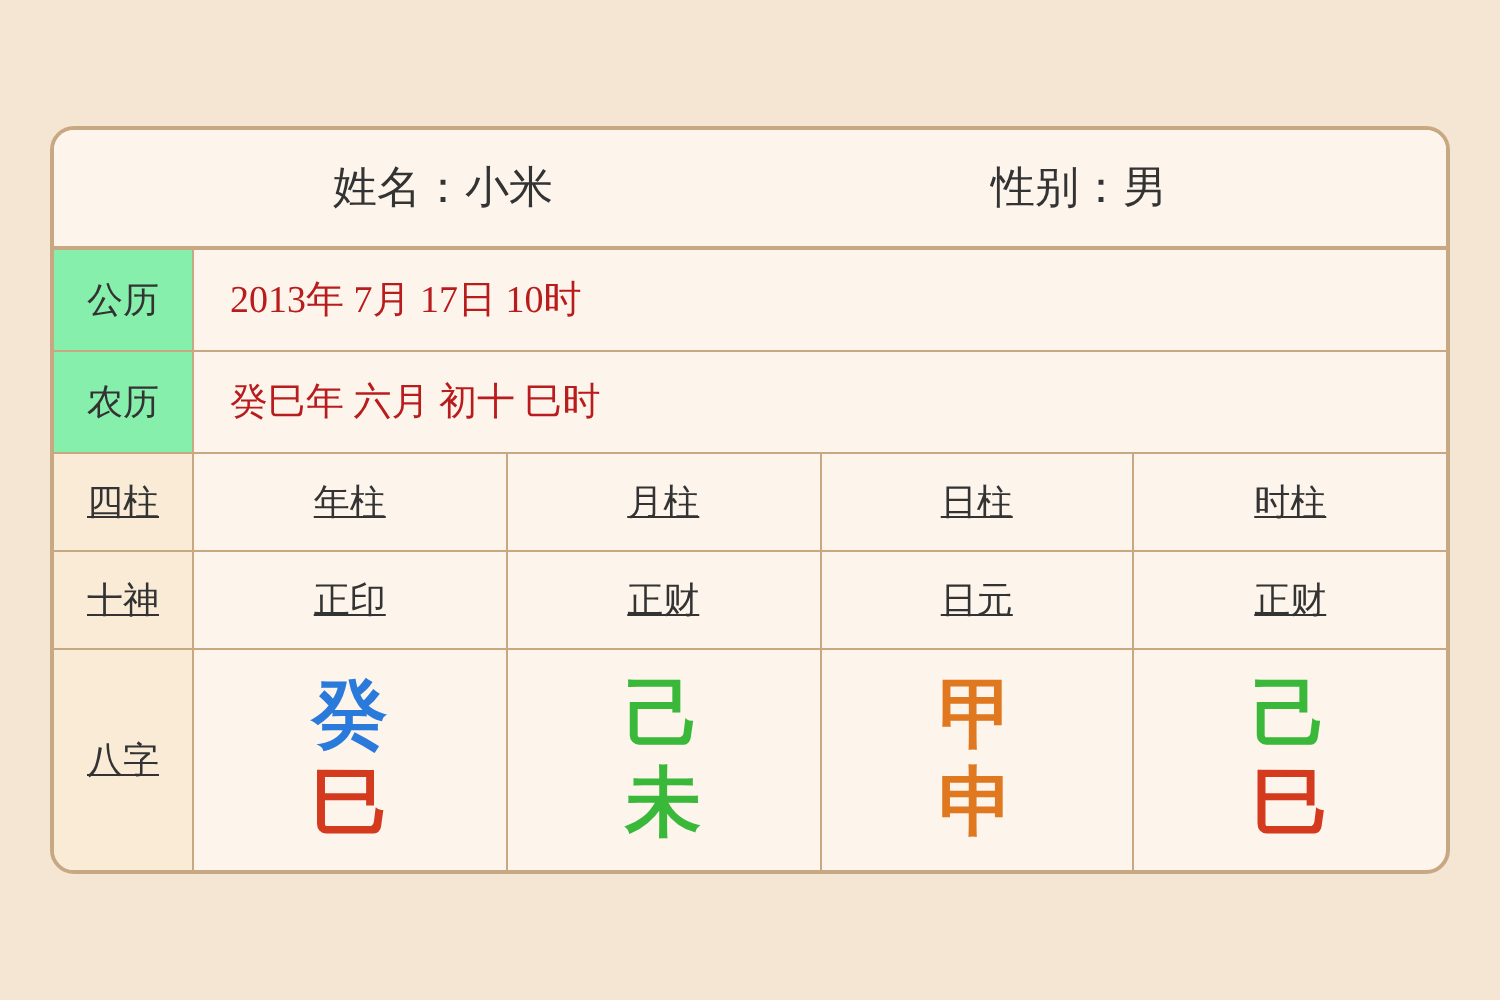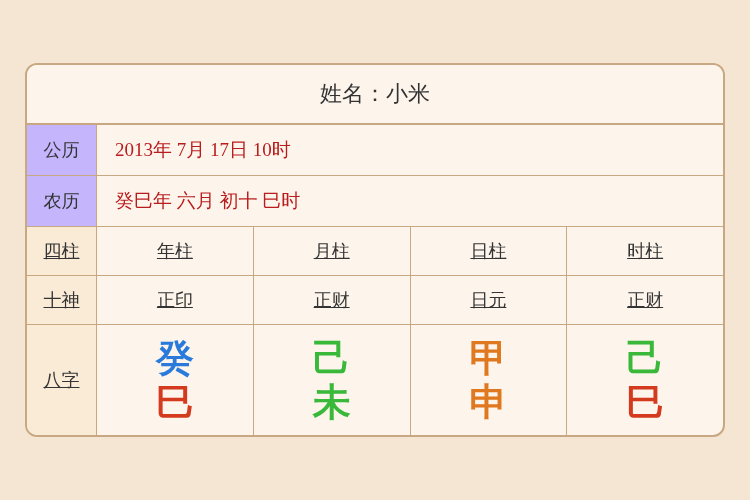--- a/index.html
+++ b/index.html
@@ -38,21 +38,21 @@
     .info-label {
       width: 70px;
       min-width: 70px;
       display: flex;
       align-items: center;
       justify-content: center;
       font-size: 18px;
       color: #333;
       border-right: 1px solid #c8a882;
       padding: 12px 8px;
-      background: #c4b5fd;
+      background: #86efac;
     }
     .info-value {
       flex: 1;
       padding: 12px 18px;
       font-size: 19px;
       color: #b91c1c;
       display: flex;
       align-items: center;
     }
     .grid-row {
@@ -118,20 +118,21 @@
     .color-red { color: #d43a1e; }
     .color-red2 { color: #d43a1e; }
   </style>
 </head>
 <body>
 
 <div class="card">
 
   <div class="header-row">
     <span>姓名：小米</span>
+    <span>性别：男</span>
   </div>
 
   <div class="info-row">
     <div class="info-label">公历</div>
     <div class="info-value">2013年 7月 17日 10时</div>
   </div>
 
   <div class="info-row">
     <div class="info-label">农历</div>
     <div class="info-value">癸巳年 六月 初十 巳时</div>

